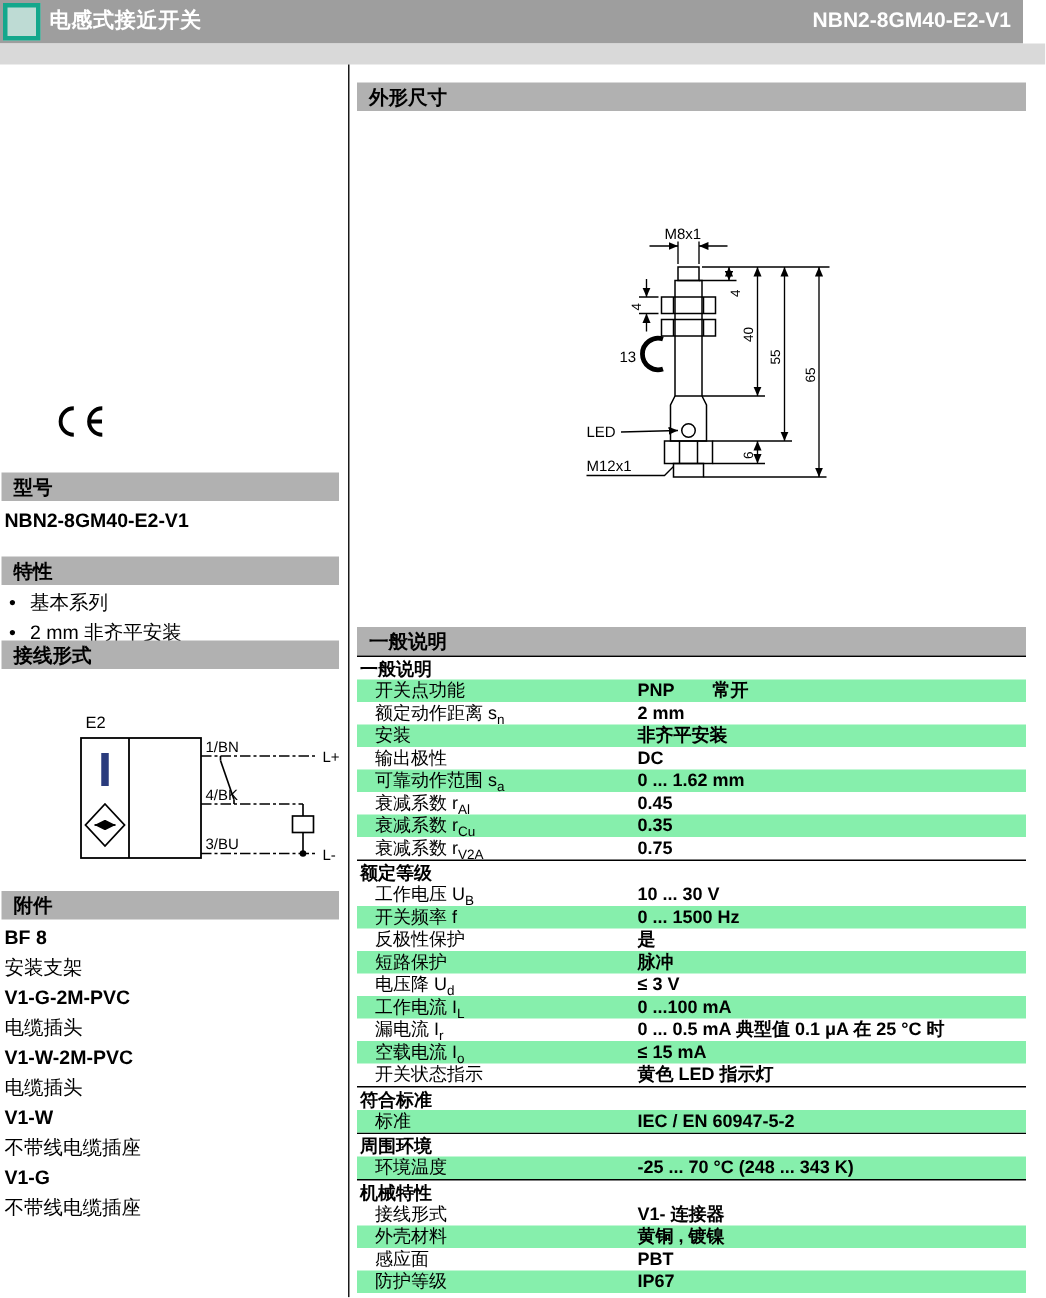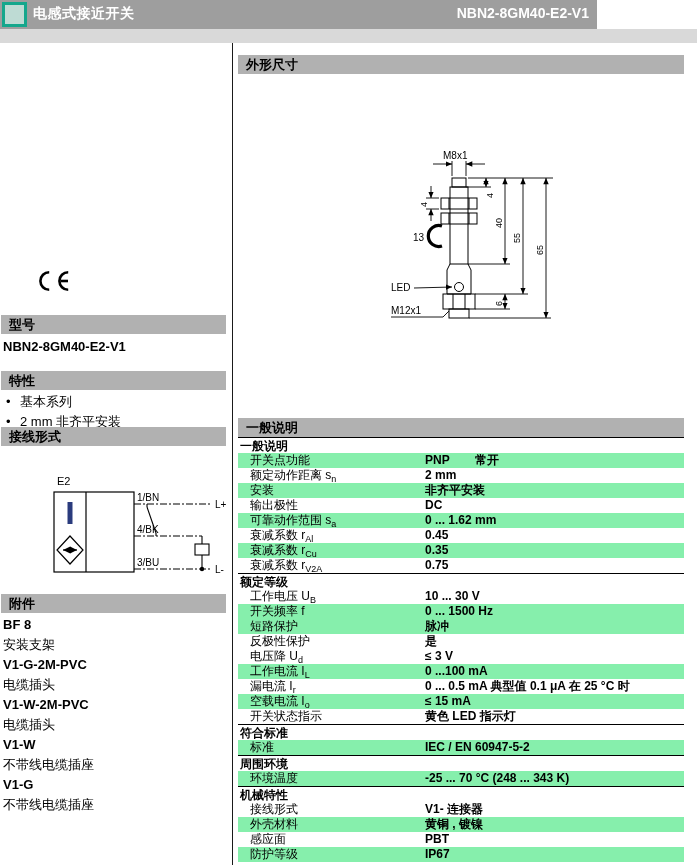--- a/index.html
+++ b/index.html
@@ -1,20 +1,20 @@
 <!DOCTYPE html>
 <html><head>
 <meta charset="utf-8">
 <style>
   html,body{margin:0;padding:0;background:#fff;}
   .page{position:relative;width:697px;height:865px;background:#fff;overflow:hidden;
         font-family:"Liberation Sans","DejaVu Sans",sans-serif;color:#000;}
 
   
-  .hdr{position:absolute;left:0;top:0;width:597px;height:29px;background:#9e9e9e;}
+  .hdr{position:absolute;left:0;top:0;width:682px;height:29px;background:#9e9e9e;}
   .logo{position:absolute;left:2px;top:2px;width:19px;height:19px;background:#bedbd4;border:3px solid #14a78c;}
   .hdr-title-left{position:absolute;left:33px;top:5px;font-size:14px;font-weight:bold;color:#fff;letter-spacing:.5px;}
   .hdr-title-right{position:absolute;right:8px;top:5px;font-size:14px;font-weight:bold;color:#fff;}
   .strip{position:absolute;left:0;top:29px;width:697px;height:14px;background:#d9d9d9;}
   .vline{position:absolute;left:232px;top:43px;width:1px;height:822px;background:#1a1a1a;}
 
   
   .bar{position:absolute;height:19px;background:#b1b1b1;font-size:13px;font-weight:bold;
        line-height:19px;padding-left:8px;box-sizing:border-box;}
   .bar-left{left:1px;width:225px;}
@@ -244,29 +244,29 @@
       </div>
       <div class="t-group">额定等级</div>
       <div class="t-row">
         <span class="t-lbl">工作电压 U<sub>B</sub></span>
         <span class="t-val">10 ... 30 V</span>
       </div>
       <div class="t-row shaded">
         <span class="t-lbl">开关频率 f</span>
         <span class="t-val">0 ... 1500 Hz</span>
       </div>
+      <div class="t-row">
+        <span class="t-lbl">反极性保护</span>
+        <span class="t-val">是</span>
+      </div>
       <div class="t-row shaded">
         <span class="t-lbl">短路保护</span>
         <span class="t-val">脉冲</span>
       </div>
       <div class="t-row">
-        <span class="t-lbl">反极性保护</span>
-        <span class="t-val">是</span>
-      </div>
-      <div class="t-row">
         <span class="t-lbl">电压降 U<sub>d</sub></span>
         <span class="t-val">≤ 3 V</span>
       </div>
       <div class="t-row shaded">
         <span class="t-lbl">工作电流 I<sub>L</sub></span>
         <span class="t-val">0 ...100 mA</span>
       </div>
       <div class="t-row">
         <span class="t-lbl">漏电流 I<sub>r</sub></span>
         <span class="t-val">0 ... 0.5 mA 典型值 0.1 μA 在 25 °C 时</span>

